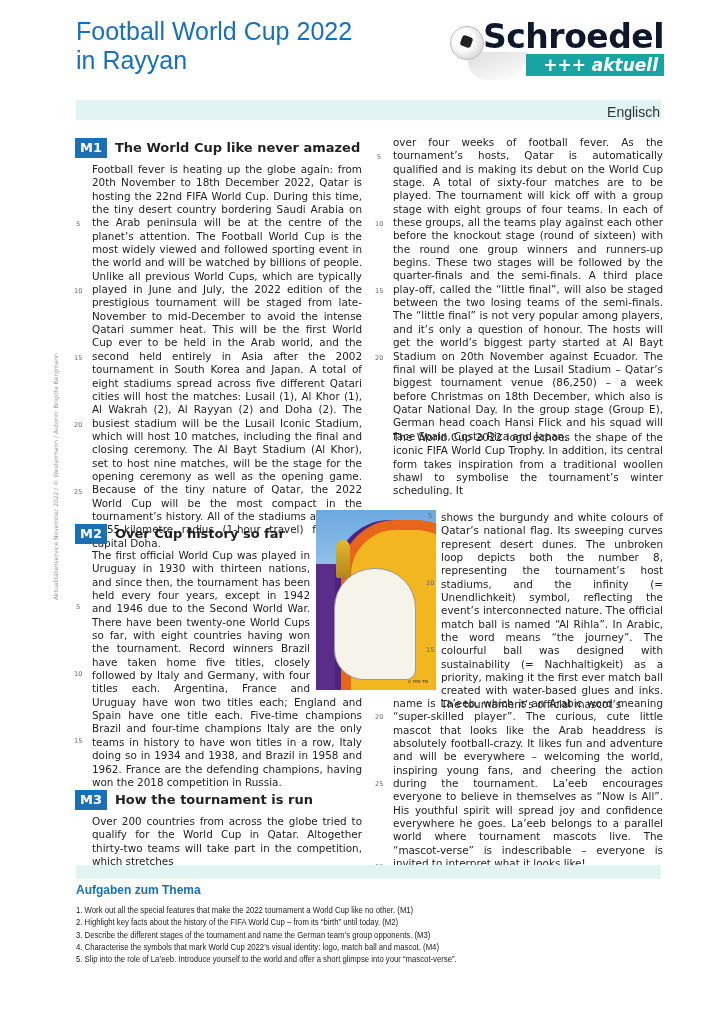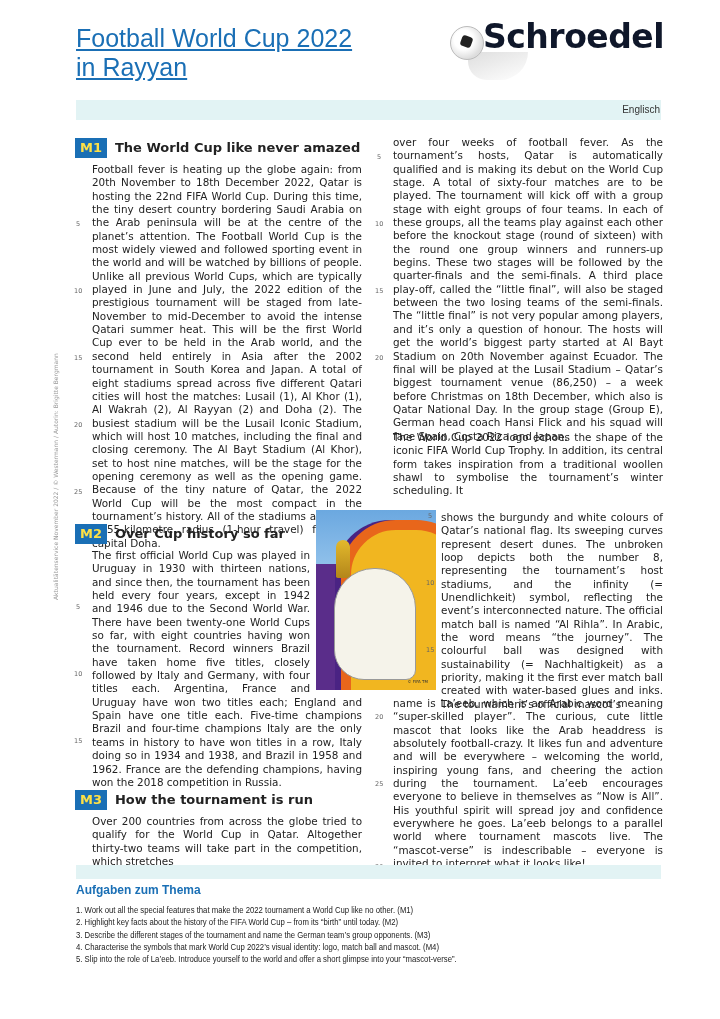--- a/index.html
+++ b/index.html
@@ -1,31 +1,31 @@
 <!DOCTYPE html>
 <html><head>
 <meta charset="utf-8">
 <style>
   html, body { margin:0; padding:0; background:#ffffff; }
   body { width:720px; height:1019px; position:relative; overflow:hidden; font-family:"DejaVu Sans", sans-serif; color:#222; }
-  .title { position:absolute; left:76px; top:24px; font-family:"Liberation Sans", sans-serif; font-size:25px; line-height:29px; color:#1a6fb5; font-weight:normal; margin:0;text-decoration:underline; }
+  .title { position:absolute; left:76px; top:17px; font-family:"Liberation Sans", sans-serif; font-size:25px; line-height:29px; color:#1a6fb5; font-weight:normal; margin:0; }
   .logo { position:absolute; right:56px; top:22px; text-align:right; }
   .logo .brand { font-family:"DejaVu Sans", sans-serif; font-weight:bold; font-size:33px; color:#0f172a; letter-spacing:-0.5px; line-height:30px; }
   .logo .tag { margin-top:2px; background:#1aa3a3; color:#fff; font-style:italic; font-weight:bold; font-size:17px; padding:0 6px; display:inline-block; width:126px; text-align:right; line-height:22px; }
   .ball { position:absolute; left:450px; top:26px; width:32px; height:32px; border-radius:50%; background:radial-gradient(circle at 40% 40%, #fff 35%, #ddd 70%); border:1px solid #bbb; }
   .ball:before { content:""; position:absolute; left:10px; top:9px; width:11px; height:11px; background:#222; border-radius:3px; transform:rotate(20deg); }
   .trail { position:absolute; left:468px; top:52px; width:60px; height:28px; border-radius:0 0 60px 40px; background:linear-gradient(160deg, rgba(200,200,200,0.6), rgba(255,255,255,0)); }
   .band { position:absolute; left:76px; top:100px; width:585px; height:20px; background:#e2f3f4; }
-  .subject { position:absolute; right:60px; top:104px; font-family:"Liberation Sans", sans-serif; font-size:10px; color:#333; }
+  .subject { position:absolute; right:60px; top:104px; font-family:"Liberation Sans", sans-serif; font-size:14px; color:#333; }
   .side-credit { position:absolute; left:52px; top:600px; transform:rotate(-90deg); transform-origin:left top; font-size:6px; color:#999; white-space:nowrap; }
   .col { position:absolute; width:270px; font-size:10.4px; line-height:13.35px; }
   .col-left { left:92px; }
   .col-right { left:393px; }
   .sec-head { display:flex; align-items:center; margin:0 0 5px -17px; }
-  .badge { background:#1a6fb5; color:#fde047; font-weight:bold; font-size:13px; padding:2px 5px; line-height:16px; margin-right:8px; }
+  .badge { background:#1a6fb5; color:#ffffff; font-weight:bold; font-size:13px; padding:2px 5px; line-height:16px; margin-right:8px; }
   .sec-title { font-weight:bold; font-size:13px; color:#222; }
   p.body { margin:0; text-align:justify; }
   .lnum { position:absolute; font-size:6.5px; color:#666; }
   .mascot { position:absolute; left:316px; top:510px; width:120px; height:180px; overflow:hidden; background:linear-gradient(180deg,#6ba8e0 0%, #8fc0ea 30%, #5a2d8a 30%); }
   .mascot .arch { position:absolute; left:25px; top:10px; width:110px; height:190px; background:#f1b620; border:10px solid #e8661b; border-radius:55px 55px 0 0; box-shadow:-6px 0 0 #4a2383; }
   .mascot .ghost { position:absolute; left:18px; top:58px; width:80px; height:110px; background:#f5f3ea; border-radius:40px 40px 10px 30px; border:1px solid #999; }
   .mascot .trophy { position:absolute; left:20px; top:30px; width:14px; height:38px; background:linear-gradient(#e3b92c,#b3861a); border-radius:8px 8px 2px 2px; }
   .mascot .copy { position:absolute; right:8px; bottom:6px; font-size:4px; color:#333; }
   .tasks-band { position:absolute; left:76px; top:865px; width:585px; height:14px; background:#e2f3f4; }
   .tasks-title { position:absolute; left:76px; top:883px; font-family:"Liberation Sans", sans-serif; font-weight:bold; font-size:12px; color:#1a6fb5; }
@@ -35,20 +35,21 @@
 <body>
 
 <h1 class="title">
   <span>Football World Cup 2022</span><br>
   <span>in Rayyan</span>
 </h1>
 <div class="trail"></div>
 <div class="ball"></div>
 <div class="logo">
   <div class="brand">Schroedel</div>
+  <div class="tag">+++ aktuell</div>
 </div>
 <div class="band"></div>
 <div class="subject">Englisch</div>
 
 <div class="side-credit">Aktualitätenservice November 2022 / © Westermann / Autorin: Brigitte Bergmann</div>
 
 <div class="col col-left" style="top:138px;">
   <div class="sec-head">
     <span class="badge">M1</span>
     <span class="sec-title">The World Cup like never amazed</span>

